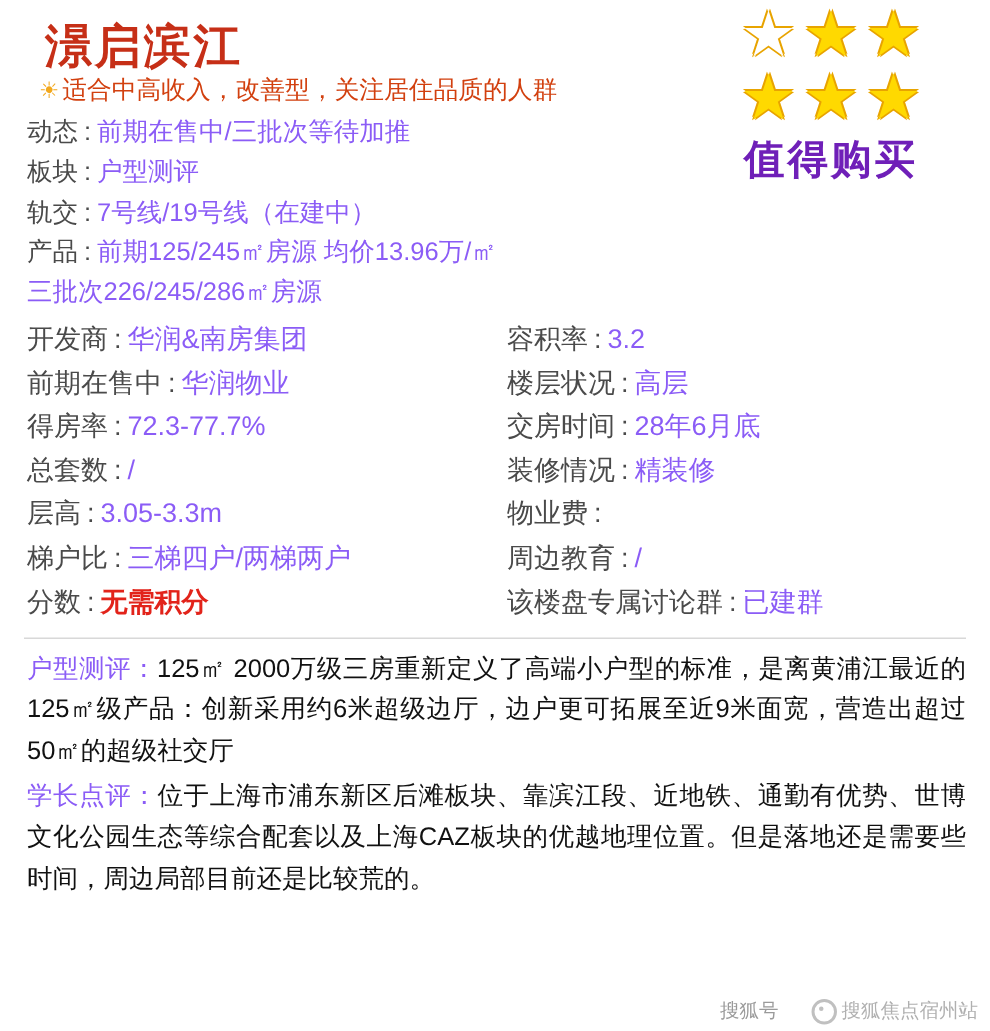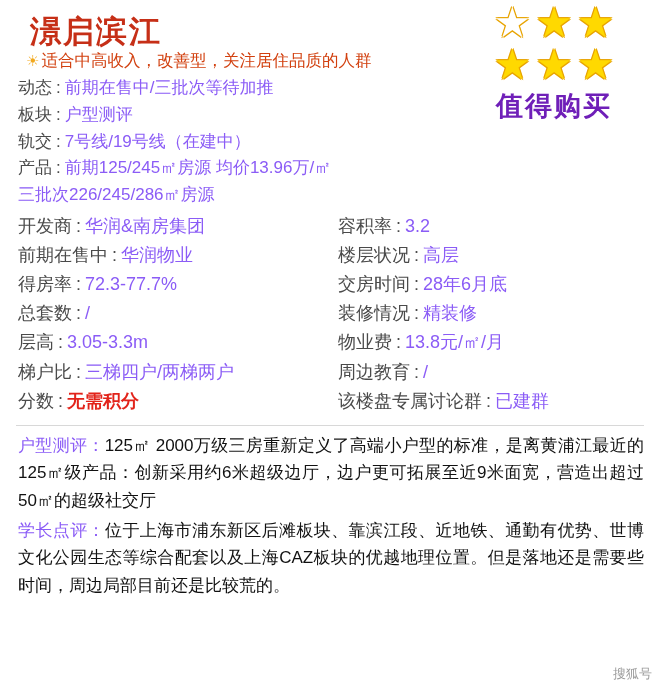--- a/index.html
+++ b/index.html
@@ -281,21 +281,20 @@
     </div>
 
     <div class="cell">
       <span class="lbl">层高</span>
       <span class="colon">:</span>
       <span class="val">3.05-3.3m</span>
     </div>
     <div class="cell">
       <span class="lbl">物业费</span>
       <span class="colon">:</span>
-      <span class="val">13.8元/㎡/月</span>
     </div>
 
     <div class="cell">
       <span class="lbl">梯户比</span>
       <span class="colon">:</span>
       <span class="val">三梯四户/两梯两户</span>
     </div>
     <div class="cell">
       <span class="lbl">周边教育</span>
       <span class="colon">:</span>
@@ -318,15 +317,19 @@
 
   <div class="para">
     <span class="plbl">户型测评</span><span class="plbl">：</span><span>125㎡ 2000万级三房重新定义了高端小户型的标准，是离黄浦江最近的125㎡级产品：创新采用约6米超级边厅，边户更可拓展至近9米面宽，营造出超过50㎡的超级社交厅</span>
   </div>
   <div class="para">
     <span class="plbl">学长点评</span><span class="plbl">：</span><span>位于上海市浦东新区后滩板块、靠滨江段、近地铁、通勤有优势、世博文化公园生态等综合配套以及上海CAZ板块的优越地理位置。但是落地还是需要些时间，周边局部目前还是比较荒的。</span>
   </div>
 
   <div class="footer">
     <span>搜狐号</span>
+    <span class="sohu-mark">
+      <span class="sohu-logo"></span>
+      <span>搜狐焦点宿州站</span>
+    </span>
   </div>
 
 </div>
 
 </body></html>

